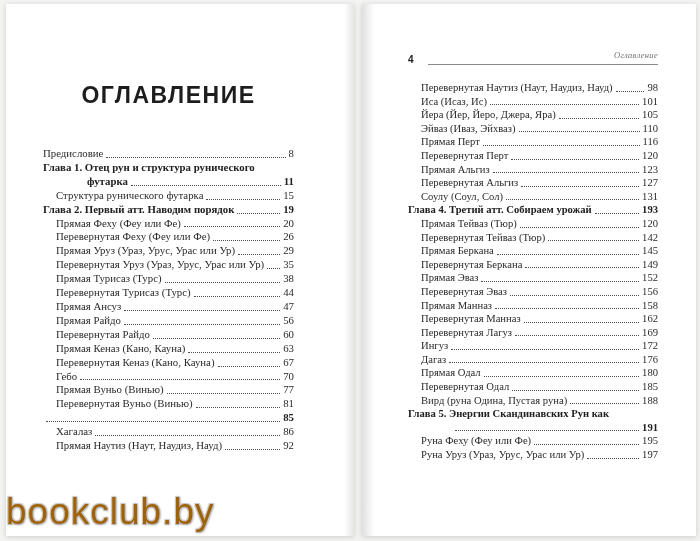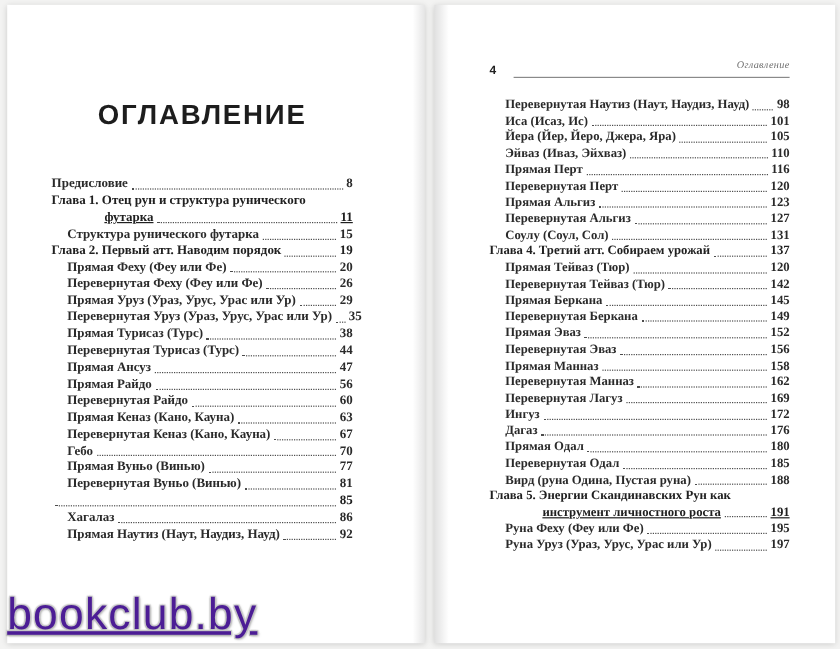--- a/index.html
+++ b/index.html
@@ -61,52 +61,50 @@
   .running-title{
     font-style:italic;font-size:8.5px;color:#6f6f6f;
     letter-spacing:0.3px;
   }
 
   .toc-row{
     display:flex;align-items:baseline;
     font-size:10.8px;
     line-height:13.9px;
     white-space:nowrap;
-    font-weight:bold;
   }
   .page-right .toc-row{line-height:13.6px;font-size:10.6px;}
   .toc-row.gap{}
   .toc-row.item{padding-left:13px;}
   .toc-row.chapter, .toc-row.chapter-first, .toc-row.chapter-cont{
     font-weight:bold;color:#202020;
   }
-  .toc-row.chapter-cont{padding-left:44px;text-decoration:underline;}
+  .toc-row.chapter-cont{padding-left:44px;}
   .label{flex:0 0 auto;}
   .leader{
     flex:1 1 auto;min-width:8px;
     border-bottom:1.6px dotted #4c4c4c;
     align-self:flex-end;
     margin:0 3px 3px 3px;
   }
   .pagenum{flex:0 0 auto;text-align:right;}
 
   .watermark{
     position:absolute;left:6px;bottom:8px;
     font-family:"Liberation Sans", sans-serif;
     font-weight:normal;
     font-size:37px;
     letter-spacing:1px;
-    color:#4c1d95;
+    color:#a16207;
     text-shadow:
       -1px -1px 1px #c6c6c6,
        1px -1px 1px #c6c6c6,
       -1px  1px 1px #b5b5b5,
        1px  1px 2px rgba(90,90,90,0.55);
     pointer-events:none;
-    text-decoration:underline;
   }
 </style>
 </head>
 <body>
 
 <div class="spread">
 
   <div class="page page-left">
     <div class="page-left-inner">
       <h1 class="toc-title">ОГЛАВЛЕНИЕ</h1>
@@ -272,21 +270,21 @@
             <span class="pagenum">127</span>
           </div>
           <div class="toc-row item">
             <span class="label">Соулу (Соул, Сол)</span>
             <span class="leader"></span>
             <span class="pagenum">131</span>
           </div>
           <div class="toc-row chapter gap">
             <span class="label">Глава 4. Третий атт. Собираем урожай</span>
             <span class="leader"></span>
-            <span class="pagenum">137</span>
+            <span class="pagenum">193</span>
           </div>
           <div class="toc-row item">
             <span class="label">Прямая Тейваз (Тюр)</span>
             <span class="leader"></span>
             <span class="pagenum">120</span>
           </div>
           <div class="toc-row item">
             <span class="label">Перевернутая Тейваз (Тюр)</span>
             <span class="leader"></span>
             <span class="pagenum">142</span>
@@ -348,21 +346,20 @@
           </div>
           <div class="toc-row item">
             <span class="label">Вирд (руна Одина, Пустая руна)</span>
             <span class="leader"></span>
             <span class="pagenum">188</span>
           </div>
           <div class="toc-row chapter-first gap">
             <span class="label">Глава 5. Энергии Скандинавских Рун как</span>
           </div>
           <div class="toc-row chapter-cont">
-            <span class="label">инструмент личностного роста</span>
             <span class="leader"></span>
             <span class="pagenum">191</span>
           </div>
           <div class="toc-row item">
             <span class="label">Руна Феху (Феу или Фе)</span>
             <span class="leader"></span>
             <span class="pagenum">195</span>
           </div>
           <div class="toc-row item">
             <span class="label">Руна Уруз (Ураз, Урус, Урас или Ур)</span>

